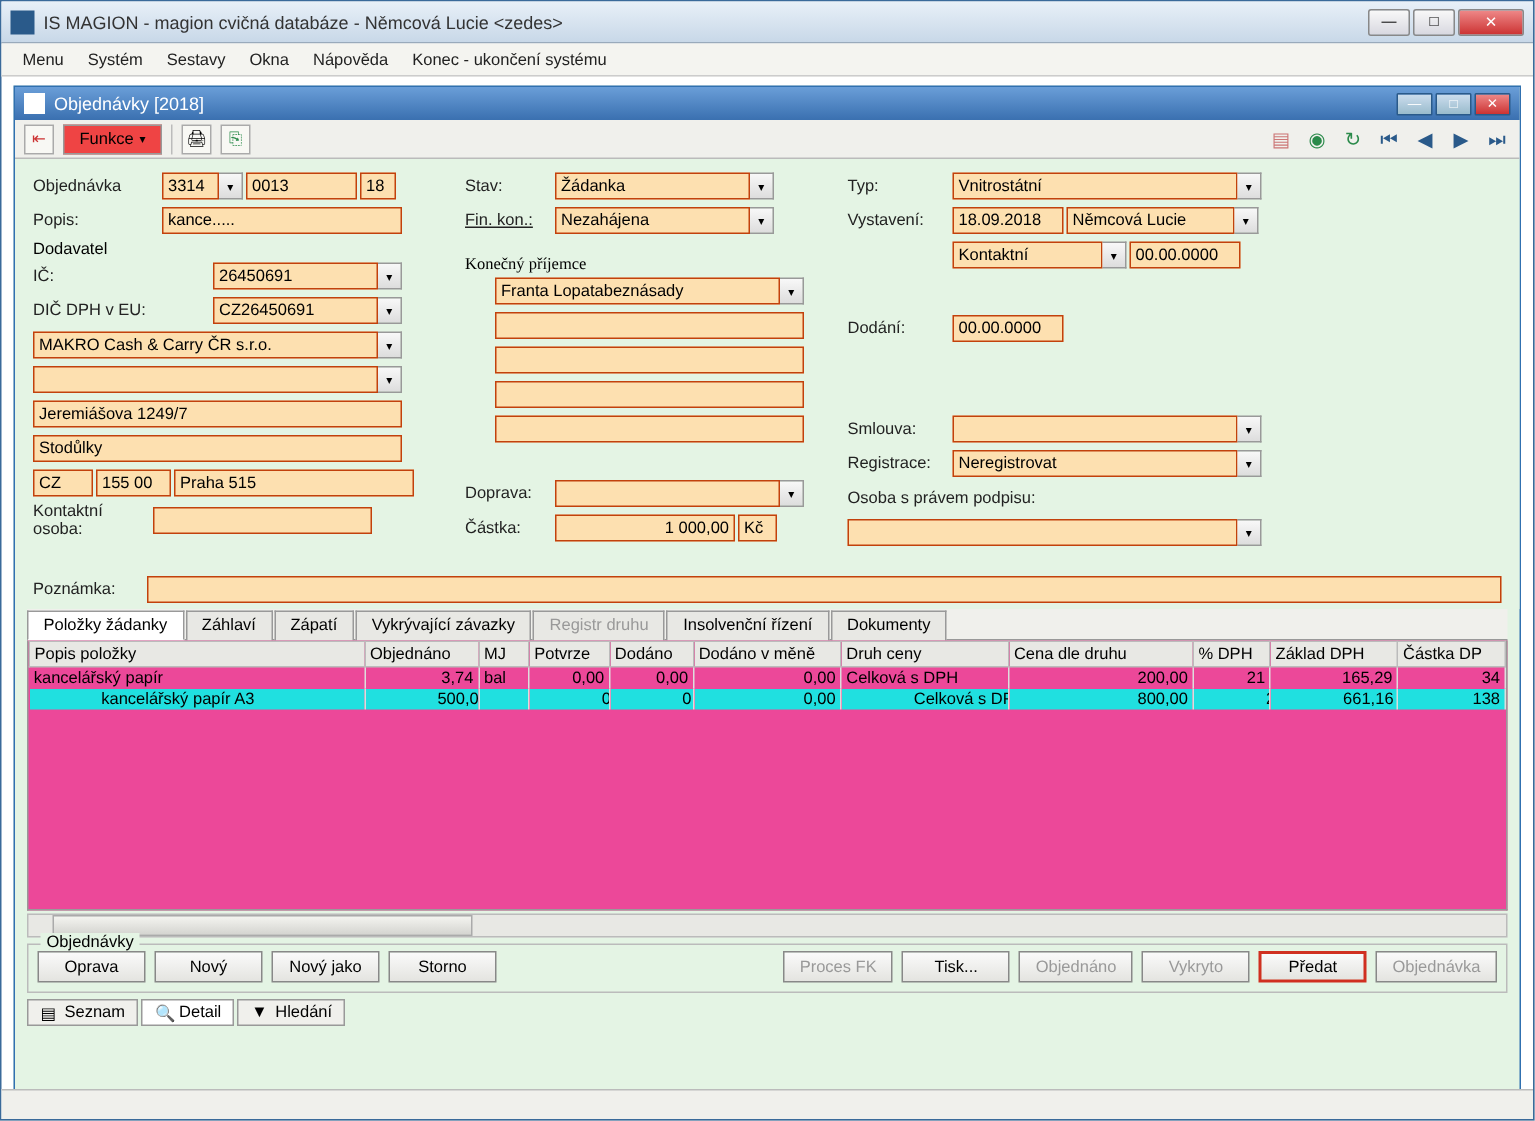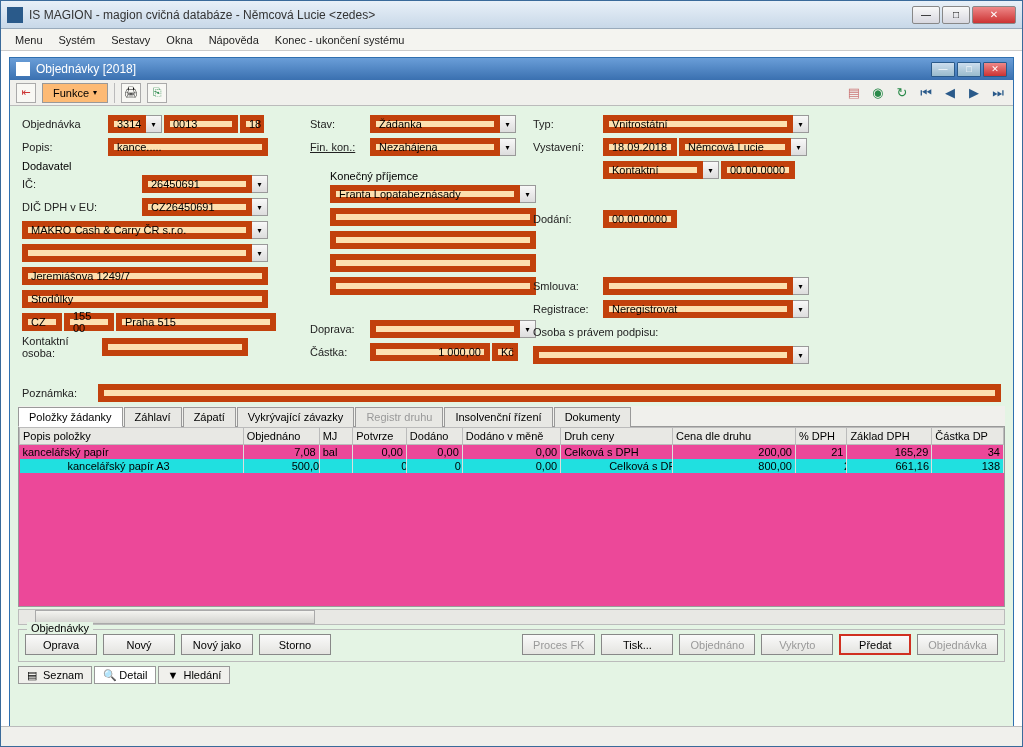--- a/index.html
+++ b/index.html
@@ -14,32 +14,32 @@
 .menubar { height: 22px; background: #f4f4f0; border-bottom: 1px solid #ccc; display: flex; align-items: center; padding: 0 8px; gap: 4px; }
 .menubar .mitem { padding: 2px 6px; cursor: pointer; color: #222; }
 .inner-window { margin: 6px 8px; border: 1px solid #3070b0; background: #e4f4e4; height: 680px; position: relative; }
 .inner-titlebar { height: 22px; background: linear-gradient(#6a9ed8,#3a70b0); display: flex; align-items: center; padding: 0 6px; color: #fff; font-size: 12px; }
 .inner-titlebar .icon { width: 14px; height: 14px; background: #fff; margin-right: 6px; }
 .inner-titlebar .title { flex: 1; }
 .inner-titlebar .wbtn { width: 24px; height: 15px; border: 1px solid #2a5a8a; background: linear-gradient(#cde,#9bc); margin-left: 2px; font-size: 9px; display: flex; align-items: center; justify-content: center; cursor: pointer; border-radius: 1px; }
 .inner-titlebar .wbtn.close { background: linear-gradient(#e88,#c33); color: #fff; }
 .toolbar { height: 26px; background: #f0f0ec; border-bottom: 1px solid #bbb; display: flex; align-items: center; padding: 0 6px; gap: 6px; }
 .toolbar .tbtn { width: 20px; height: 20px; border: 1px solid #aaa; background: #f8f8f4; cursor: pointer; display: flex; align-items: center; justify-content: center; font-size: 11px; }
-.toolbar .funcbtn { height: 20px; padding: 0 10px; border: 1px solid #999; background: #fdba74; cursor: pointer; display: flex; align-items: center; gap: 4px; }
+.toolbar .funcbtn { height: 20px; padding: 0 10px; border: 1px solid #999; background: #ef4444; cursor: pointer; display: flex; align-items: center; gap: 4px; }
 .toolbar .spacer { flex: 1; }
 .toolbar .navbtn { width: 18px; height: 18px; cursor: pointer; display: flex; align-items: center; justify-content: center; font-size: 13px; color: #2a5a8a; }
 .form-area { padding: 8px 12px; background: #e4f4e4; position: relative; height: 300px; }
 .row { display: flex; align-items: center; margin-bottom: 3px; min-height: 20px; }
 .lbl { color: #222; font-size: 11px; }
-.fld { height: 18px; border: 6px solid #c2410c; background: #fde0b0; padding: 0 3px; font-size: 11px; display: flex; align-items: center; }
+.fld { height: 18px; border: 1px solid #c2410c; background: #fde0b0; padding: 0 3px; font-size: 11px; display: flex; align-items: center; }
 .drop { width: 16px; height: 18px; border: 1px solid #999; border-left: none; background: linear-gradient(#f8f8f8,#ddd); cursor: pointer; display: flex; align-items: center; justify-content: center; font-size: 8px; }
 .col { position: absolute; }
 .col1 { left: 12px; top: 8px; width: 280px; }
 .col2 { left: 300px; top: 8px; width: 250px; }
-.col3 { left: 523px; top: 8px; width: 400px; }
+.col3 { left: 555px; top: 8px; width: 400px; }
 .fieldset-label { font-size: 11px; margin: 2px 0; }
 .tabs { display: flex; border-bottom: 1px solid #999; margin: 0 8px; background: #f0f0ec; }
 .tab { padding: 3px 10px; border: 1px solid #999; border-bottom: none; background: #e8e8e4; margin-right: 1px; cursor: pointer; font-size: 11px; position: relative; top: 1px; }
 .tab.active { background: #fff; border-bottom: 1px solid #fff; }
 .tab.disabled { color: #999; }
 .grid-area { margin: 0 8px; background: #ec4899; border: 1px solid #999; border-top: none; height: 180px; overflow: auto; position: relative; }
 .grid-table { width: 100%; border-collapse: collapse; font-size: 11px; table-layout: fixed; }
 .grid-table th { background: #e8e8e4; border: 1px solid #bbb; padding: 2px 3px; font-weight: normal; text-align: left; white-space: nowrap; overflow: hidden; }
 .grid-table td { border-right: 1px solid #ddd; padding: 1px 3px; white-space: nowrap; overflow: hidden; }
 .grid-table tr.sel td { background: #20e0e0; padding-left: 48px; }
@@ -164,21 +164,21 @@
           <span class="lbl" style="width:60px;">Stav:</span>
           <span class="fld" style="width:130px;">Žádanka</span>
           <span class="drop">▾</span>
         </div>
         <div class="row">
           <span class="lbl" style="width:60px;text-decoration:underline;">Fin. kon.:</span>
           <span class="fld" style="width:130px;">Nezahájena</span>
           <span class="drop">▾</span>
         </div>
         <div style="height:8px;"></div>
-        <div class="fieldset-label" style="margin-left:20px;">Konečný příjemce</div>
+        <div class="fieldset-label" style="font-family:Liberation Serif, serif;">Konečný příjemce</div>
         <div class="row" style="margin-left:20px;">
           <span class="fld" style="width:190px;">Franta Lopatabeznásady</span>
           <span class="drop">▾</span>
         </div>
         <div class="row" style="margin-left:20px;">
             <span class="fld" style="width:206px;"></span>
           </div>
         <div class="row" style="margin-left:20px;">
             <span class="fld" style="width:206px;"></span>
           </div>
@@ -286,21 +286,21 @@
           <th>Druh ceny</th>
           <th>Cena dle druhu</th>
           <th>% DPH</th>
           <th>Základ DPH</th>
           <th>Částka DP</th>
         </tr>
           </thead>
         <tbody>
           <tr>
             <td>kancelářský papír</td>
-            <td class="num">7,08</td>
+            <td class="num">3,74</td>
             <td>bal</td>
             <td class="num">0,00</td>
             <td class="num">0,00</td>
             <td class="num">0,00</td>
             <td>Celková s DPH</td>
             <td class="num">200,00</td>
             <td class="num">21</td>
             <td class="num">165,29</td>
             <td class="num">34</td>
           </tr>

